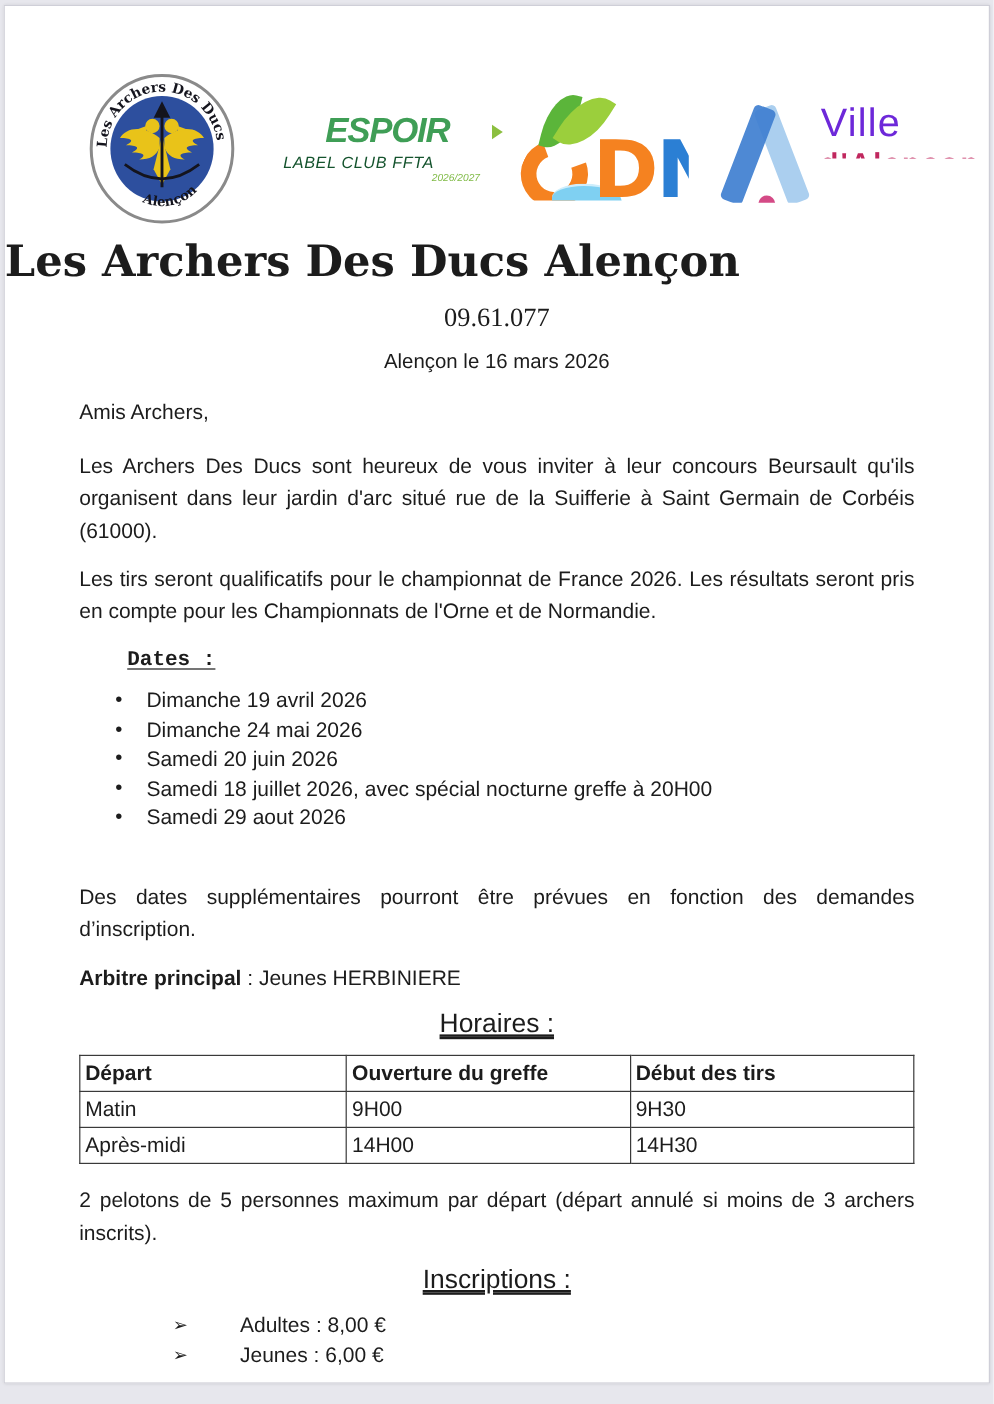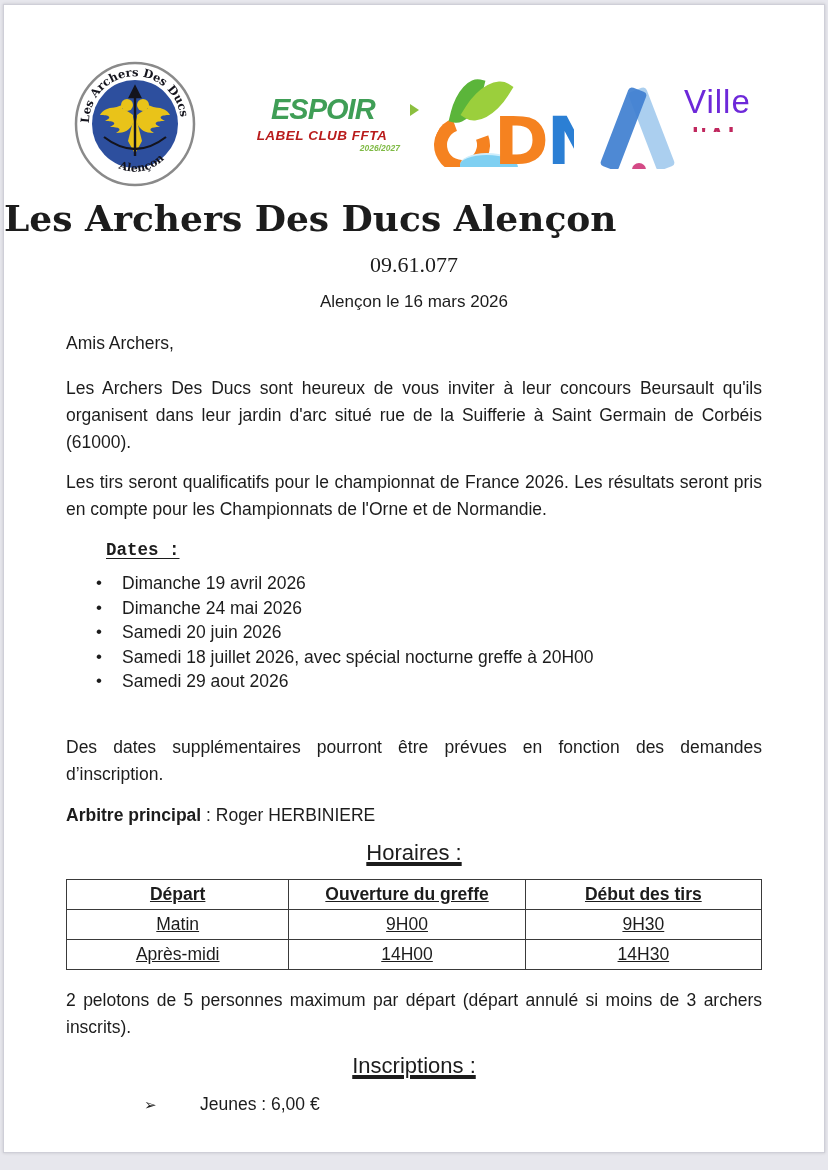--- a/index.html
+++ b/index.html
@@ -24,22 +24,22 @@
   .logos { display:flex; align-items:flex-start; margin:56px 0 0 8px; height:130px; }
 
   .badge { width:122px; height:126px; flex:0 0 auto; }
 
   .espoir { margin:32px 0 0 40px; width:172px; flex:0 0 auto; }
   .espoir-top { display:flex; align-items:center;gap:32px; }
   .fletch { width:26px; height:11px; background:#3f9e4f; border-radius:50%; position:relative; margin-right:3px; }
   .fletch::after { content:""; position:absolute; left:2px; right:2px; top:4.5px; height:2px; background:#eaf5e4; }
   .espoir-word { font-size:29px; font-weight:bold; font-style:italic; letter-spacing:-1px; color:#3f9e56; white-space:nowrap; }
   .espoir-tip { width:0; height:0; border-left:9px solid #8bbf3f; border-top:6px solid transparent; border-bottom:6px solid transparent; margin-left:3px; }
-  .espoir-sub { font-size:13.5px; font-weight:bold; font-style:italic; color:#b91c1c; text-align:center; letter-spacing:.5px; margin-top:2px; }
-  .espoir-season { font-size:8.5px; font-weight:bold; font-style:italic; color:#7fba45; text-align:right; padding-right:8px; }
+  .espoir-sub { font-size:13.5px; font-weight:normal; font-style:italic; color:#14532d; text-align:left; letter-spacing:.5px; margin-top:2px; }
+  .espoir-season { font-size:8.5px; font-weight:normal; font-style:italic; color:#7fba45; text-align:right; padding-right:8px; }
 
   .adn { margin:14px 0 0 24px; width:142px; height:92px; position:relative; overflow:hidden; flex:0 0 auto; }
   .adn-ring { position:absolute; left:2px; top:42px; width:56px; height:56px; border-radius:50%; border:13px solid #f58220; border-top-color:transparent; transform:rotate(25deg); }
   .leaf { position:absolute; border-radius:80% 0 80% 0; }
   .leaf1 { left:22px; top:2px; width:26px; height:48px; background:#5bb53a; transform:rotate(14deg); }
   .leaf2 { left:40px; top:0px; width:30px; height:52px; background:#9bcf3c; transform:rotate(32deg); }
   .adn-drop { position:absolute; left:28px; top:78px; width:58px; height:26px; background:#7fd0f2; border-radius:50% 60% 50% 40%; border-top:2px solid #cfeefc; }
   .adn-letters { position:absolute; left:62px; top:28px; font-size:66px; font-weight:800; letter-spacing:-2px; font-family:"DejaVu Sans", sans-serif; }
   .adn-d { color:#f58220; } .adn-n { color:#2b7fd4; }
 
@@ -90,21 +90,21 @@
   .sec-heading-center {
     text-align:center; font-size:22px; margin-top:14px;text-decoration:underline;
   }
   .sec-heading-center span { text-decoration:underline; text-underline-offset:4px; }
 
   table.horaires {
     width:100%; border-collapse:collapse; margin-top:13px;
     font-size:17.5px;
   }
   table.horaires th, table.horaires td {
-    border:1.6px solid #3a3a3a; text-align:center; padding:3px 4px; height:30px;text-decoration:underline;
+    border:1.6px solid #3a3a3a; text-align:left; padding:3px 4px; height:30px;
   }
   table.horaires th { font-weight:bold; }
   col.c1 { width:32%; } col.c2 { width:34%; } col.c3 { width:34%; }
 
   ul.fees { list-style:none; margin-top:13px; }
   ul.fees li { font-size:17.5px; line-height:25px; padding-left:134px; position:relative; }
   ul.fees li::before { content:"\27A2"; position:absolute; left:78px; font-size:15px; }
 </style>
 </head>
 <body>
@@ -198,21 +198,21 @@
     <ul class="dates">
       <li>Dimanche 19 avril 2026</li>
       <li>Dimanche 24 mai 2026</li>
       <li>Samedi 20 juin 2026</li>
       <li>Samedi 18 juillet 2026, avec spécial nocturne greffe à 20H00</li>
       <li>Samedi 29 aout 2026</li>
     </ul>
 
     <p class="body-par" style="margin-top:40px">Des dates supplémentaires pourront être prévues en fonction des demandes d’inscription.</p>
 
-    <div class="referee-line"><b>Arbitre principal</b><span> : </span><span>Roger HERBINIERE</span></div>
+    <div class="referee-line"><b>Arbitre principal</b><span> : </span><span>Jeunes HERBINIERE</span></div>
 
     <div class="sec-heading-center"><span>Horaires :</span></div>
 
     <table class="horaires">
       <colgroup>
           <col class="c1">
           <col class="c2">
           <col class="c3">
         </colgroup>
       <thead>
@@ -234,17 +234,18 @@
           <td>14H30</td>
         </tr>
       </tbody>
     </table>
 
     <p class="body-par" style="margin-top:17px">2 pelotons de 5 personnes maximum par départ (départ annulé si moins de 3 archers inscrits).</p>
 
     <div class="sec-heading-center" style="margin-top:12px"><span>Inscriptions :</span></div>
 
     <ul class="fees">
+      <li>Adultes : 8,00 €</li>
       <li>Jeunes : 6,00 €</li>
     </ul>
   </div>
 
 </div>
 
 </body></html>

